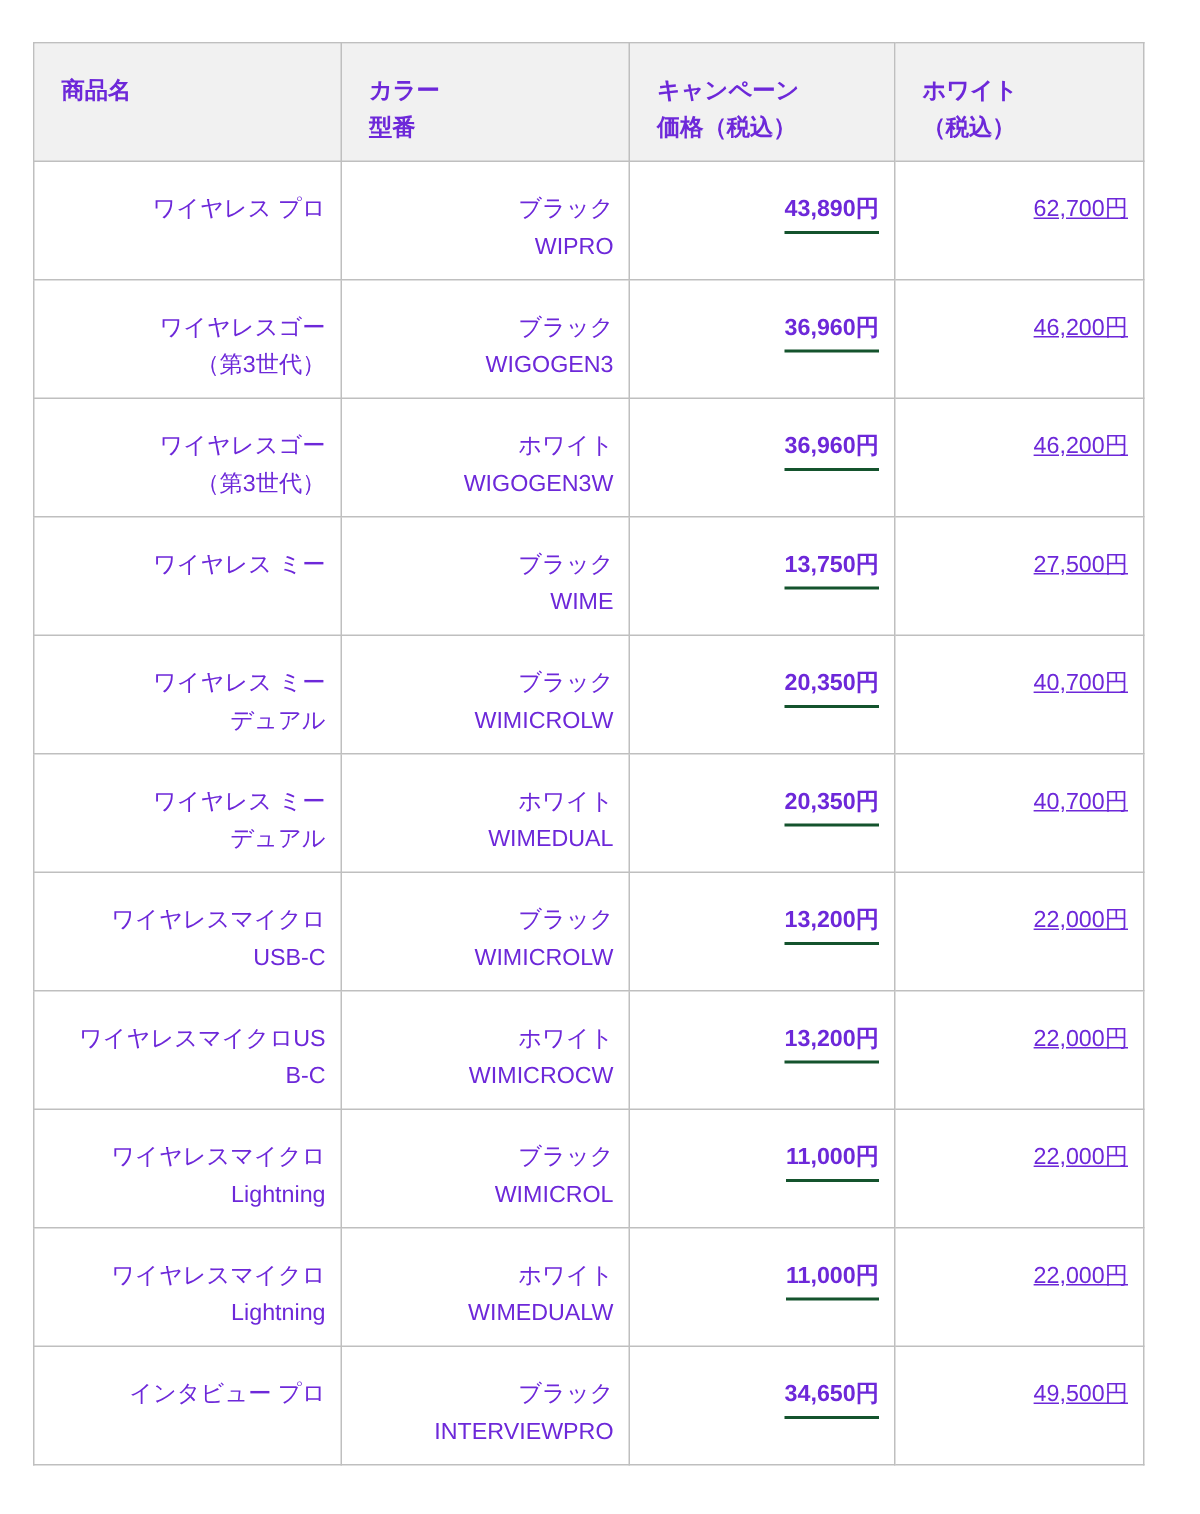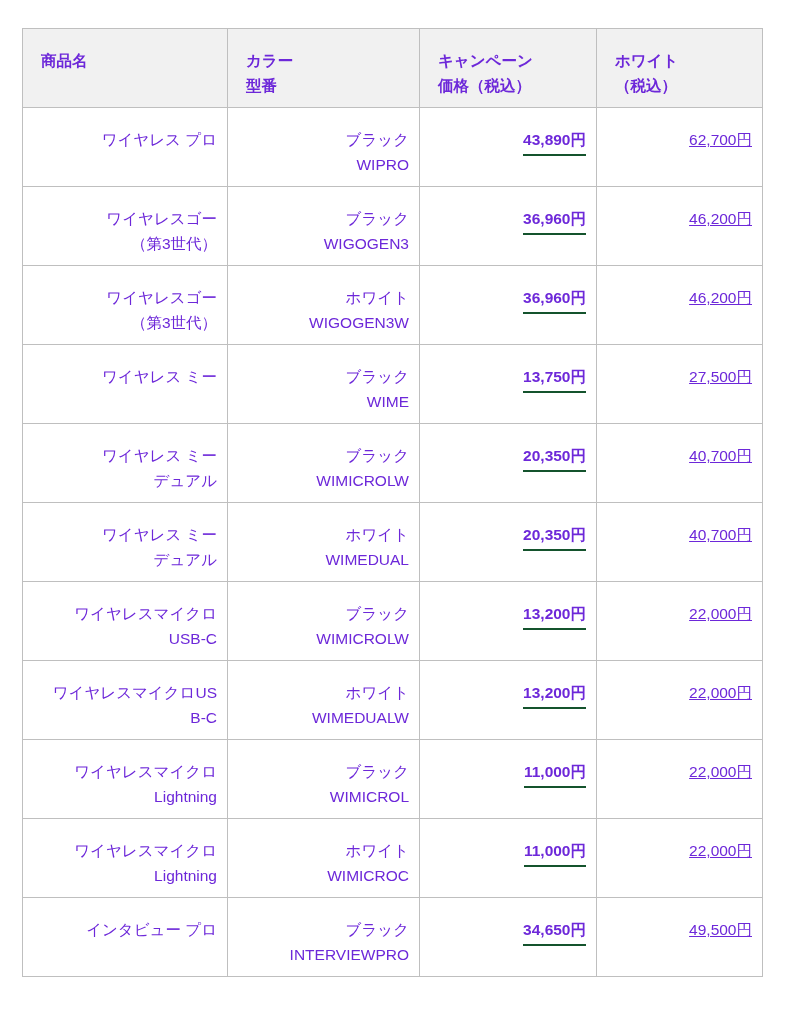--- a/index.html
+++ b/index.html
@@ -171,21 +171,21 @@
             <td><span class="campaign-price">13,200円</span></td>
             <td><span class="regular-price">22,000円</span></td>
           </tr>
           <tr>
             <td>
               <div class="cell-line">ワイヤレスマイクロUS</div>
               <div class="cell-line">B-C</div>
             </td>
             <td>
               <div class="cell-line">ホワイト</div>
-              <div class="cell-line">WIMEDUALW</div>
+              <div class="cell-line">WIMICROCW</div>
             </td>
             <td><span class="campaign-price">13,200円</span></td>
             <td><span class="regular-price">22,000円</span></td>
           </tr>
           <tr>
             <td>
               <div class="cell-line">ワイヤレスマイクロ</div>
               <div class="cell-line">Lightning</div>
             </td>
             <td>
@@ -195,21 +195,21 @@
             <td><span class="campaign-price">11,000円</span></td>
             <td><span class="regular-price">22,000円</span></td>
           </tr>
           <tr>
             <td>
               <div class="cell-line">ワイヤレスマイクロ</div>
               <div class="cell-line">Lightning</div>
             </td>
             <td>
               <div class="cell-line">ホワイト</div>
-              <div class="cell-line">WIMICROC</div>
+              <div class="cell-line">WIMEDUALW</div>
             </td>
             <td><span class="campaign-price">11,000円</span></td>
             <td><span class="regular-price">22,000円</span></td>
           </tr>
           <tr>
             <td>
               <div class="cell-line">インタビュー プロ</div>
             </td>
             <td>
               <div class="cell-line">ブラック</div>

